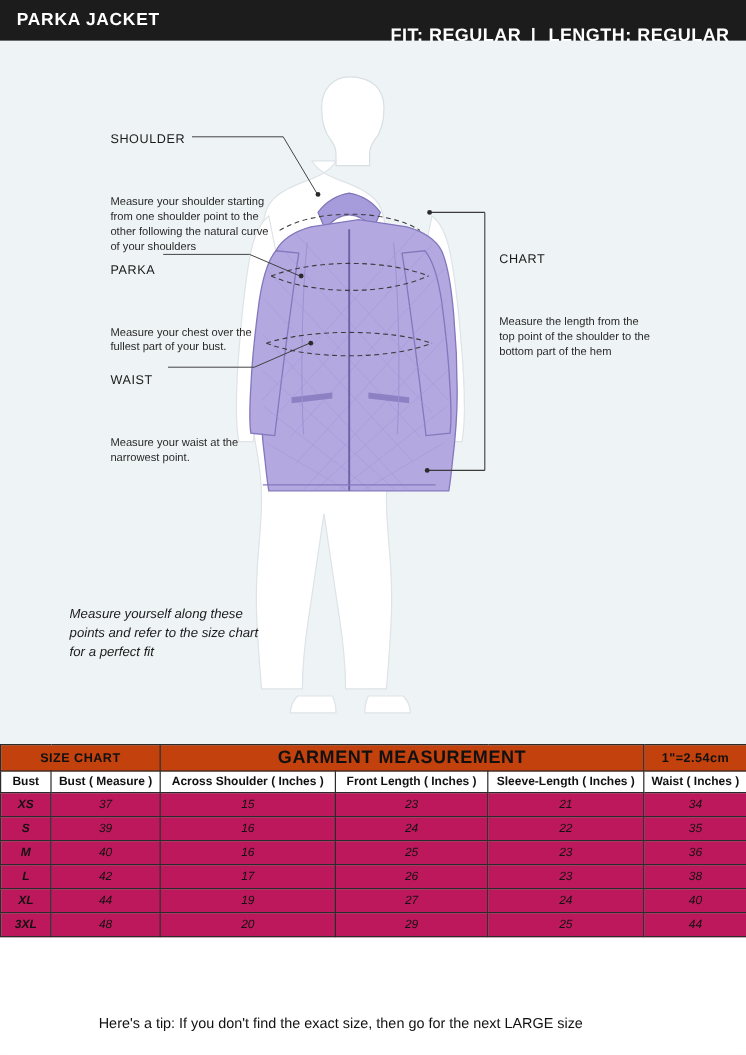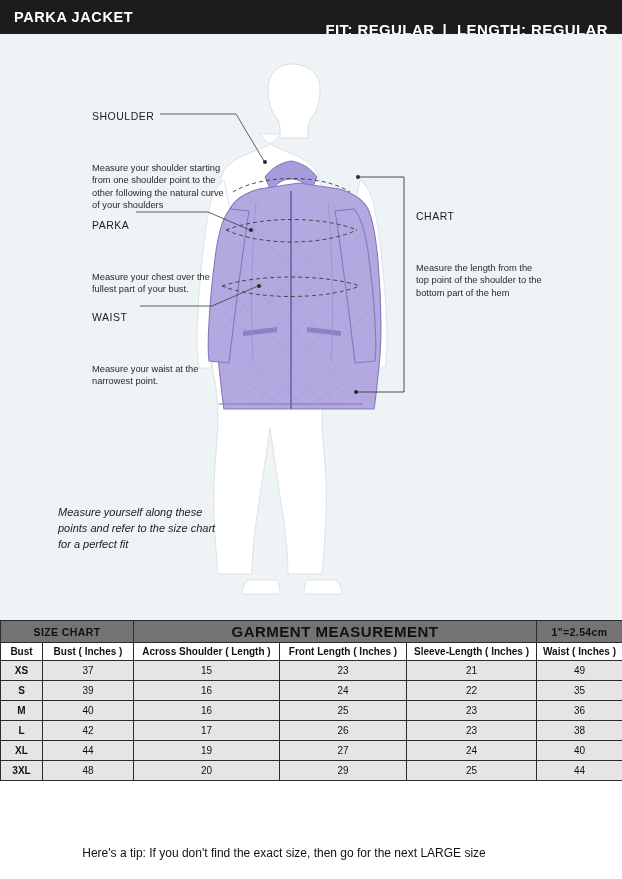--- a/index.html
+++ b/index.html
@@ -91,37 +91,37 @@
     table-layout: fixed;
   }
   table.chart td, table.chart th {
     border: 1px solid #2b2b2b;
     text-align: center;
     font-size: 10px;
     color: #111;
     padding: 2px 0;
   }
   .band td {
-    background: #737373;
+    background: #c2410c;
     font-weight: bold;
     font-size: 11.5px;
     border: 1px solid #2b2b2b;
     padding: 4px 0;
     letter-spacing: 0.4px;
   }
   .band .band-left { font-size: 10.5px; }
   .band .band-mid { font-size: 15px; letter-spacing: 0.5px; }
   .band .band-right { font-size: 10.5px; }
   thead.head th {
     background: #ffffff;
     font-weight: bold;
     font-size: 10px;
     padding: 3px 0;
   }
-  tbody.body td { background: #e5e5e5; height: 20px; }
+  tbody.body td { background: #be185d; height: 20px; font-style: italic; }
   tbody.body td.size-cell { font-weight: bold; }
 
   .footer-tip {
     position: absolute;
     left: 0; top: 826px;
     width: 568px; height: 53px;
     display: flex;
     align-items: center;
     justify-content: center;
     background: #ffffff;
@@ -266,35 +266,35 @@
       <thead>
         <tr class="band">
           <td colspan="2" class="band-left">SIZE CHART</td>
           <td colspan="3" class="band-mid">GARMENT MEASUREMENT</td>
           <td class="band-right">1"=2.54cm</td>
         </tr>
       </thead>
       <thead class="head">
         <tr>
           <th>Bust</th>
-          <th>Bust ( Inches )</th>
-          <th>Across Shoulder ( Length )</th>
+          <th>Bust ( Measure )</th>
+          <th>Across Shoulder ( Inches )</th>
           <th>Front Length ( Inches )</th>
           <th>Sleeve-Length ( Inches )</th>
           <th>Waist ( Inches )</th>
         </tr>
       </thead>
       <tbody class="body">
         <tr>
           <td class="size-cell">XS</td>
           <td>37</td>
           <td>15</td>
           <td>23</td>
           <td>21</td>
-          <td>49</td>
+          <td>34</td>
         </tr>
         <tr>
           <td class="size-cell">S</td>
           <td>39</td>
           <td>16</td>
           <td>24</td>
           <td>22</td>
           <td>35</td>
         </tr>
         <tr>

